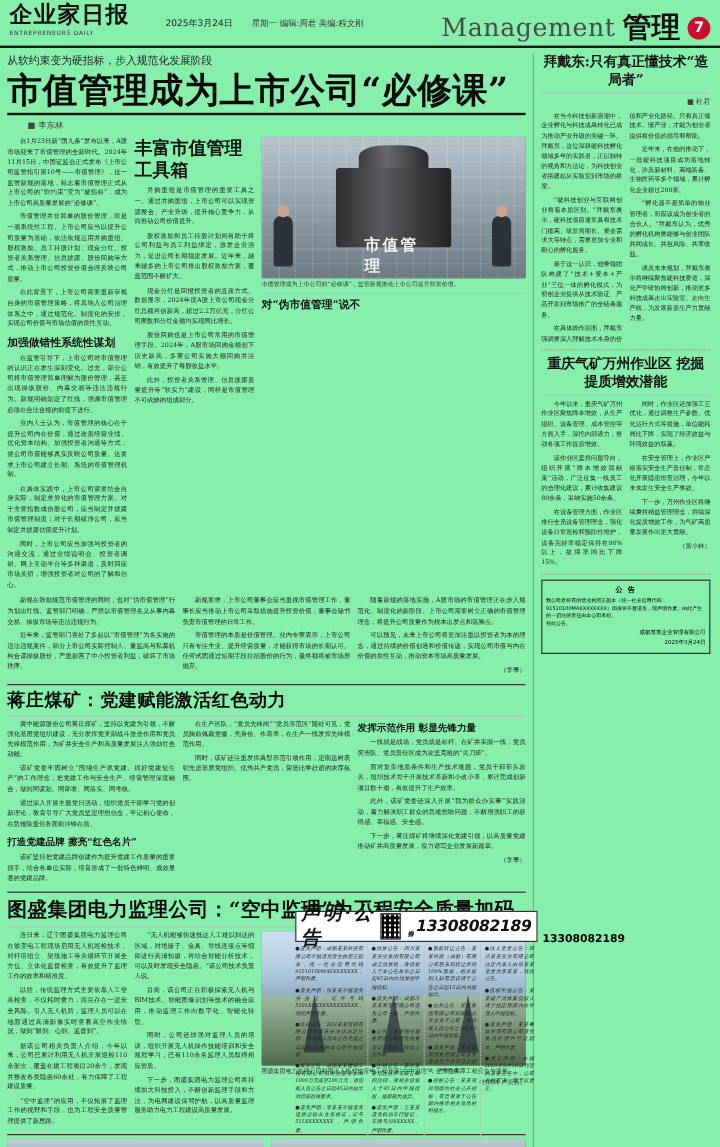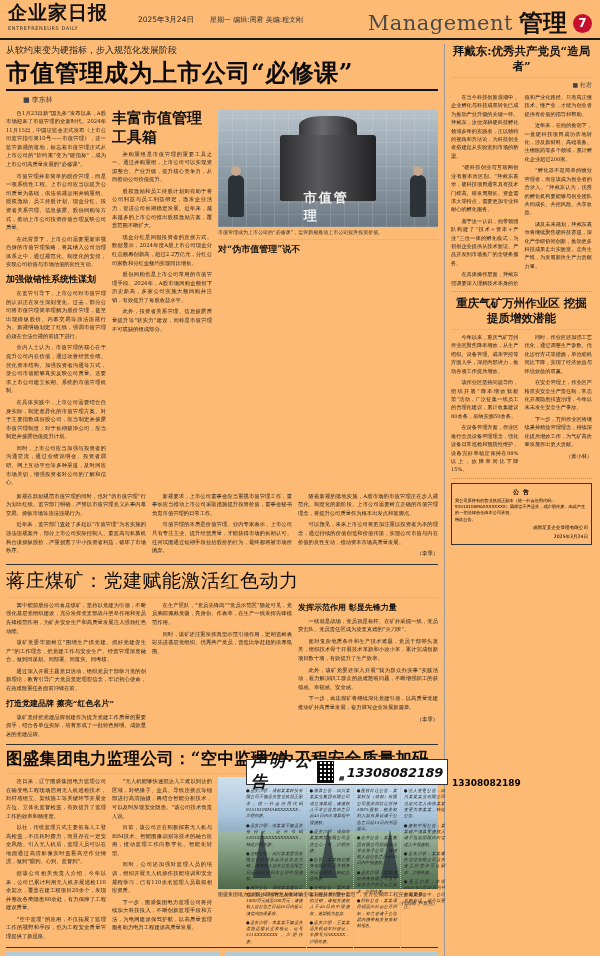--- a/index.html
+++ b/index.html
@@ -5,21 +5,21 @@
   * { box-sizing: border-box; }
   html, body {
     margin: 0; padding: 0;
     background: #ffffff;
     font-family: "DejaVu Sans", "Liberation Sans", sans-serif;
   }
   #page {
     position: relative;
     width: 600px;
     height: 956px;
-    background: #fdba74;
+    background: #86efac;
     overflow: hidden;
     padding: 0;
   }
   .masthead {
     position: relative;
     height: 40px;
     border-bottom: 2px solid #1a1a1a;
     display: flex;
     align-items: flex-start;
     padding: 3px 8px 0 8px;
@@ -93,21 +93,21 @@
     padding-left: 6px;
   }
   .kicker {
     font-size: 9px;
     color: #222;
     font-family: Liberation Sans, sans-serif;
     margin-bottom: 2px;
   }
   .headline-main {
     font-family: "DejaVu Serif", "Liberation Serif", serif;
-    font-size: 24px;
+    font-size: 29px;
     font-weight: bold;
     color: #0b0b0b;
     letter-spacing: 0.5px;
     line-height: 1.15;
     margin-bottom: 2px;
   }
   .byline {
     font-size: 7px;
     color: #444;
     margin: 2px 0 4px 17px;
@@ -149,22 +149,22 @@
   }
   .photo-cap {
     font-size: 5px;
     color: #333;
     line-height: 1.4;
     margin-top: 2px;
     text-align: justify;
   }
   .headline2 {
     font-family: "DejaVu Serif","Liberation Serif",serif;
-    font-size: 19px;
-    font-weight: normal;
+    font-size: 15px;
+    font-weight: bold;
     color: #0b0b0b;
     letter-spacing: 0.5px;
   }
   .headline3 {
     font-family: "DejaVu Serif","Liberation Serif",serif;
     font-size: 16.5px;
     font-weight: bold;
     color: #0b0b0b;
     letter-spacing: 0.3px;
   }
@@ -497,21 +497,21 @@
           </div>
 
         </div>
       </div>
 
     </div>
 
     <div class="right-zone">
 
       <div>
-        <div class="r-head">拜戴东:优秀共产党员“造局者”</div>
+        <div class="r-head">拜戴东:只有真正懂技术“造局者”</div>
         <div class="rule-thin"></div>
         <div class="r-byline">■ 杜君</div>
         <div class="r-txt" style="column-count:2; column-gap:6px;">
           <p>在当今科技创新浪潮中，企业孵化与科技成果转化已成为推动产业升级的关键一环。拜戴东，这位深耕硬科技孵化领域多年的实践者，正以独特的视角和方法论，为科技创业者搭建起从实验室到市场的桥梁。</p>
           <p>“硬科技创业与互联网创业有着本质区别。”拜戴东表示，硬科技项目通常具有技术门槛高、研发周期长、资金需求大等特点，需要更加专业和耐心的孵化服务。</p>
           <p>基于这一认识，他带领团队构建了“技术+资本+产业”三位一体的孵化模式，为初创企业提供从技术验证、产品开发到市场推广的全链条服务。</p>
           <p>在具体操作层面，拜戴东强调要深入理解技术本身的价值和产业化路径。只有真正懂技术、懂产业，才能为创业者提供有价值的指导和帮助。</p>
           <p>近年来，在他的推动下，一批硬科技项目成功落地转化，涉及新材料、高端装备、生物医药等多个领域，累计孵化企业超过200家。</p>
           <p>“孵化器不是简单的物业管理者，而应该成为创业者的合伙人。”拜戴东认为，优秀的孵化机构要能够与创业团队共同成长、共担风险、共享收益。</p>
           <p>谈及未来规划，拜戴东表示将继续聚焦硬科技赛道，深化产学研协同创新，推动更多科技成果走出实验室、走向生产线，为发展新质生产力贡献力量。</p>

